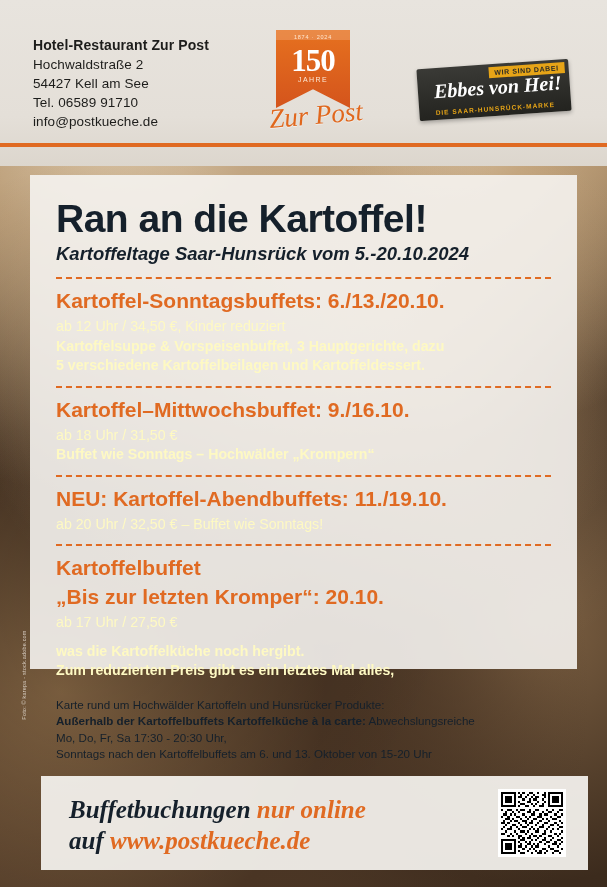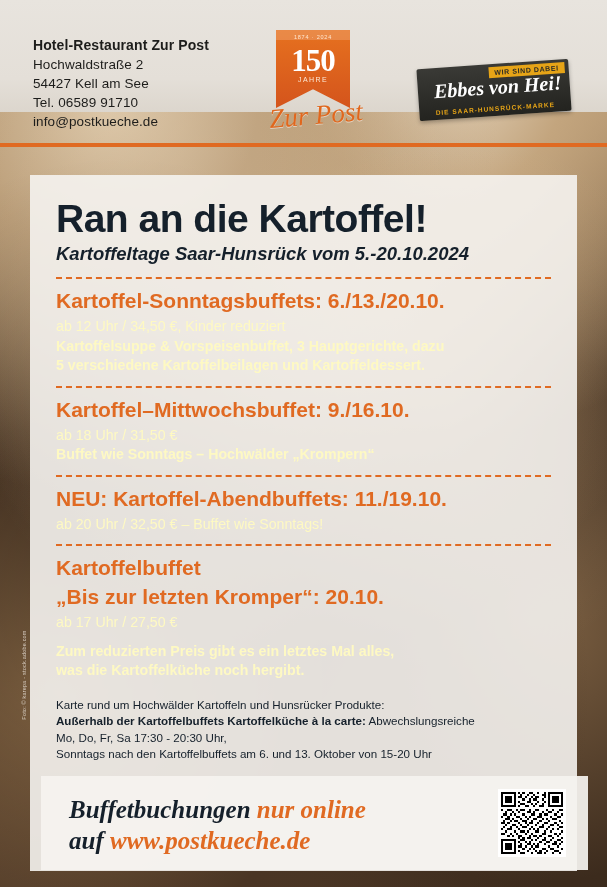--- a/index.html
+++ b/index.html
@@ -35,21 +35,21 @@
       radial-gradient(ellipse at 75% 45%, rgba(255,235,210,0.10), rgba(0,0,0,0) 40%),
       radial-gradient(ellipse at 20% 60%, rgba(0,0,0,0.25), rgba(0,0,0,0) 50%);
     pointer-events: none;
   }
 
   
   .header {
     position: absolute;
     left: 0; top: 0;
     width: 607px;
-    height: 112px;
+    height: 166px;
     background: linear-gradient(180deg, #e8e4de 0%, #e4dfd8 70%, #dcd6cd 100%);
     z-index: 5;
   }
   .header-rule {
     position: absolute;
     left: 0; top: 143px;
     width: 607px; height: 4px;
     background: #e06a22;
     z-index: 6;
   }
@@ -138,21 +138,21 @@
     position: absolute; left: 0; bottom: 4px; width: 100%;
     text-align: center;
     color: #e6a417; font-size: 6.5px; font-weight: bold; letter-spacing: 1px;
   }
 
   
   .panel {
     position: absolute;
     left: 30px; top: 175px;
     width: 547px;
-    height: 696px;
+    height: 494px;
     background: rgba(245,243,239,0.90);
     z-index: 4;
     padding: 18px 26px 10px 26px;
   }
   .title {
     font-family: "Liberation Sans", sans-serif;
     font-size: 39px;
     font-weight: bold;
     color: #15202b;
     letter-spacing: -.5px;
@@ -296,22 +296,22 @@
     <div class="line">ab 20 Uhr / 32,50 € – Buffet wie Sonntags!</div>
   </div>
 
   <div class="dashes"></div>
 
   <div class="block">
     <div class="sec-head">Kartoffelbuffet</div>
     <div class="sec-head">„Bis zur letzten Kromper“: 20.10.</div>
     <div class="line">ab 17 Uhr / 27,50 €</div>
     <div style="height:9px"></div>
+    <div class="line b">was die Kartoffelküche noch hergibt.</div>
     <div class="line b">Zum reduzierten Preis gibt es ein letztes Mal alles,</div>
-    <div class="line b">was die Kartoffelküche noch hergibt.</div>
   </div>
 
   <div style="height:14px"></div>
 
   <div class="block">
     <div class="small">Karte rund um Hochwälder Kartoffeln und Hunsrücker Produkte:</div>
     <div class="small">
       <span class="small b">Außerhalb der Kartoffelbuffets Kartoffelküche à la carte:</span><span> Abwechslungsreiche</span>
     </div>
     <div class="small">Mo, Do, Fr, Sa 17:30 - 20:30 Uhr,</div>

